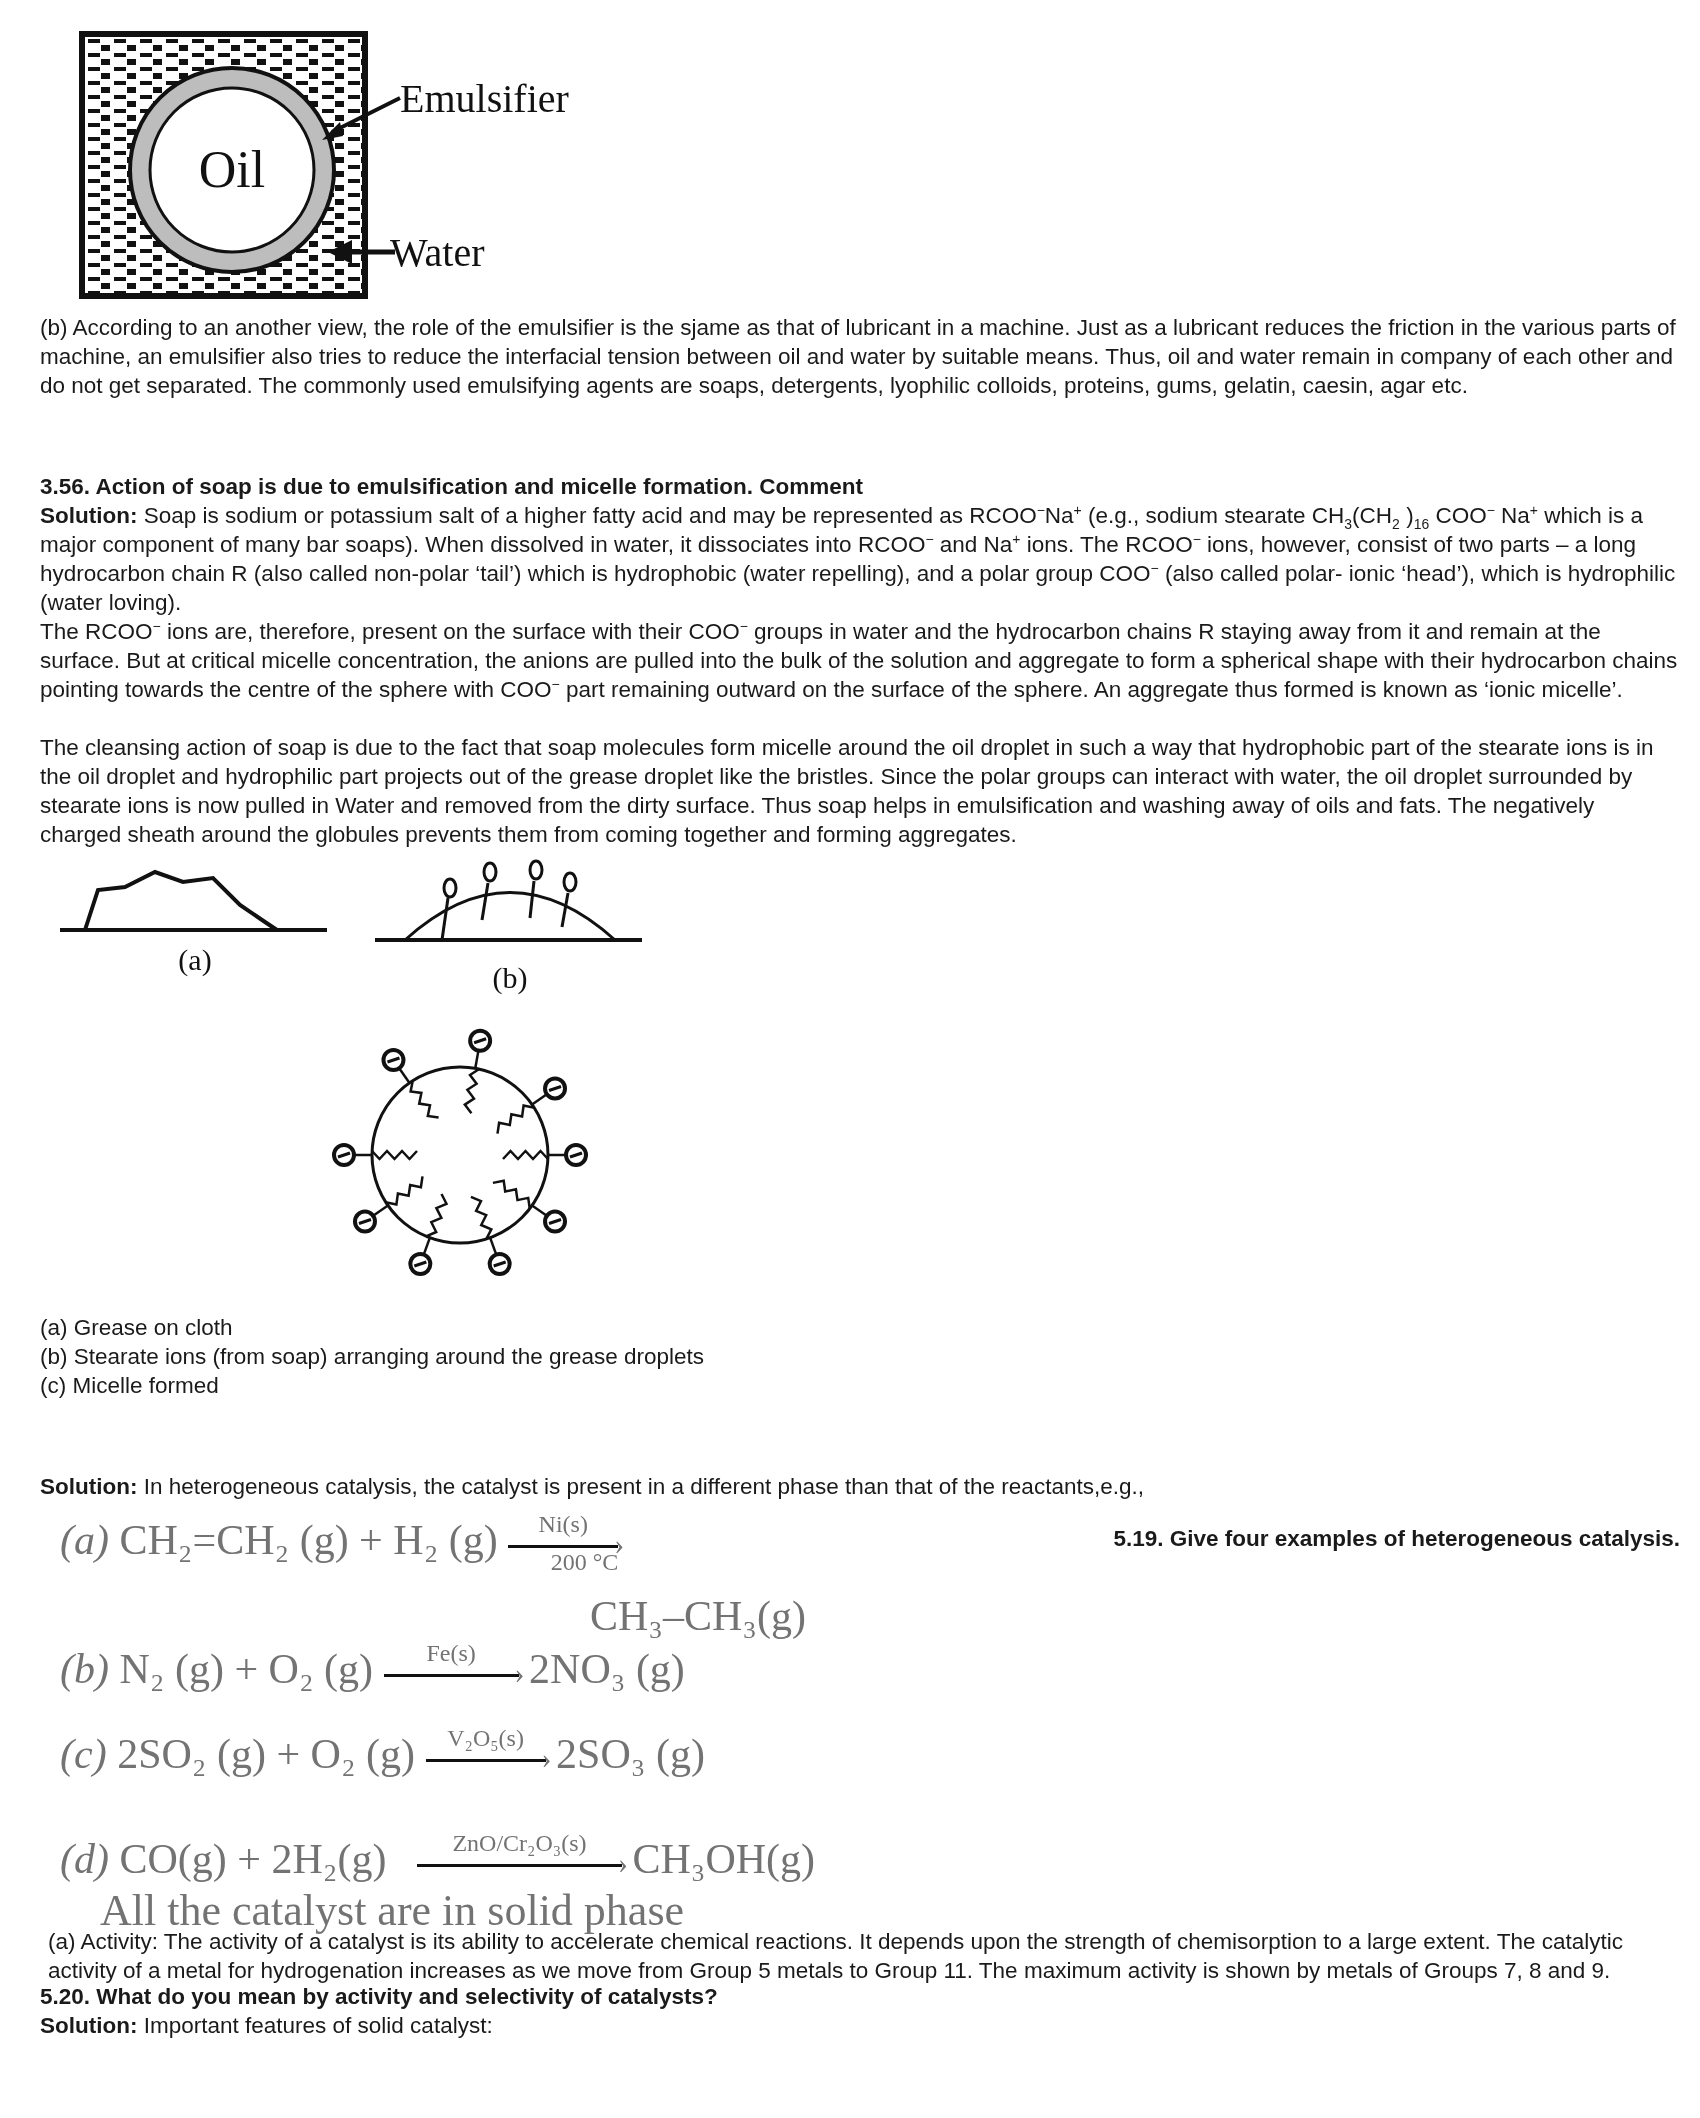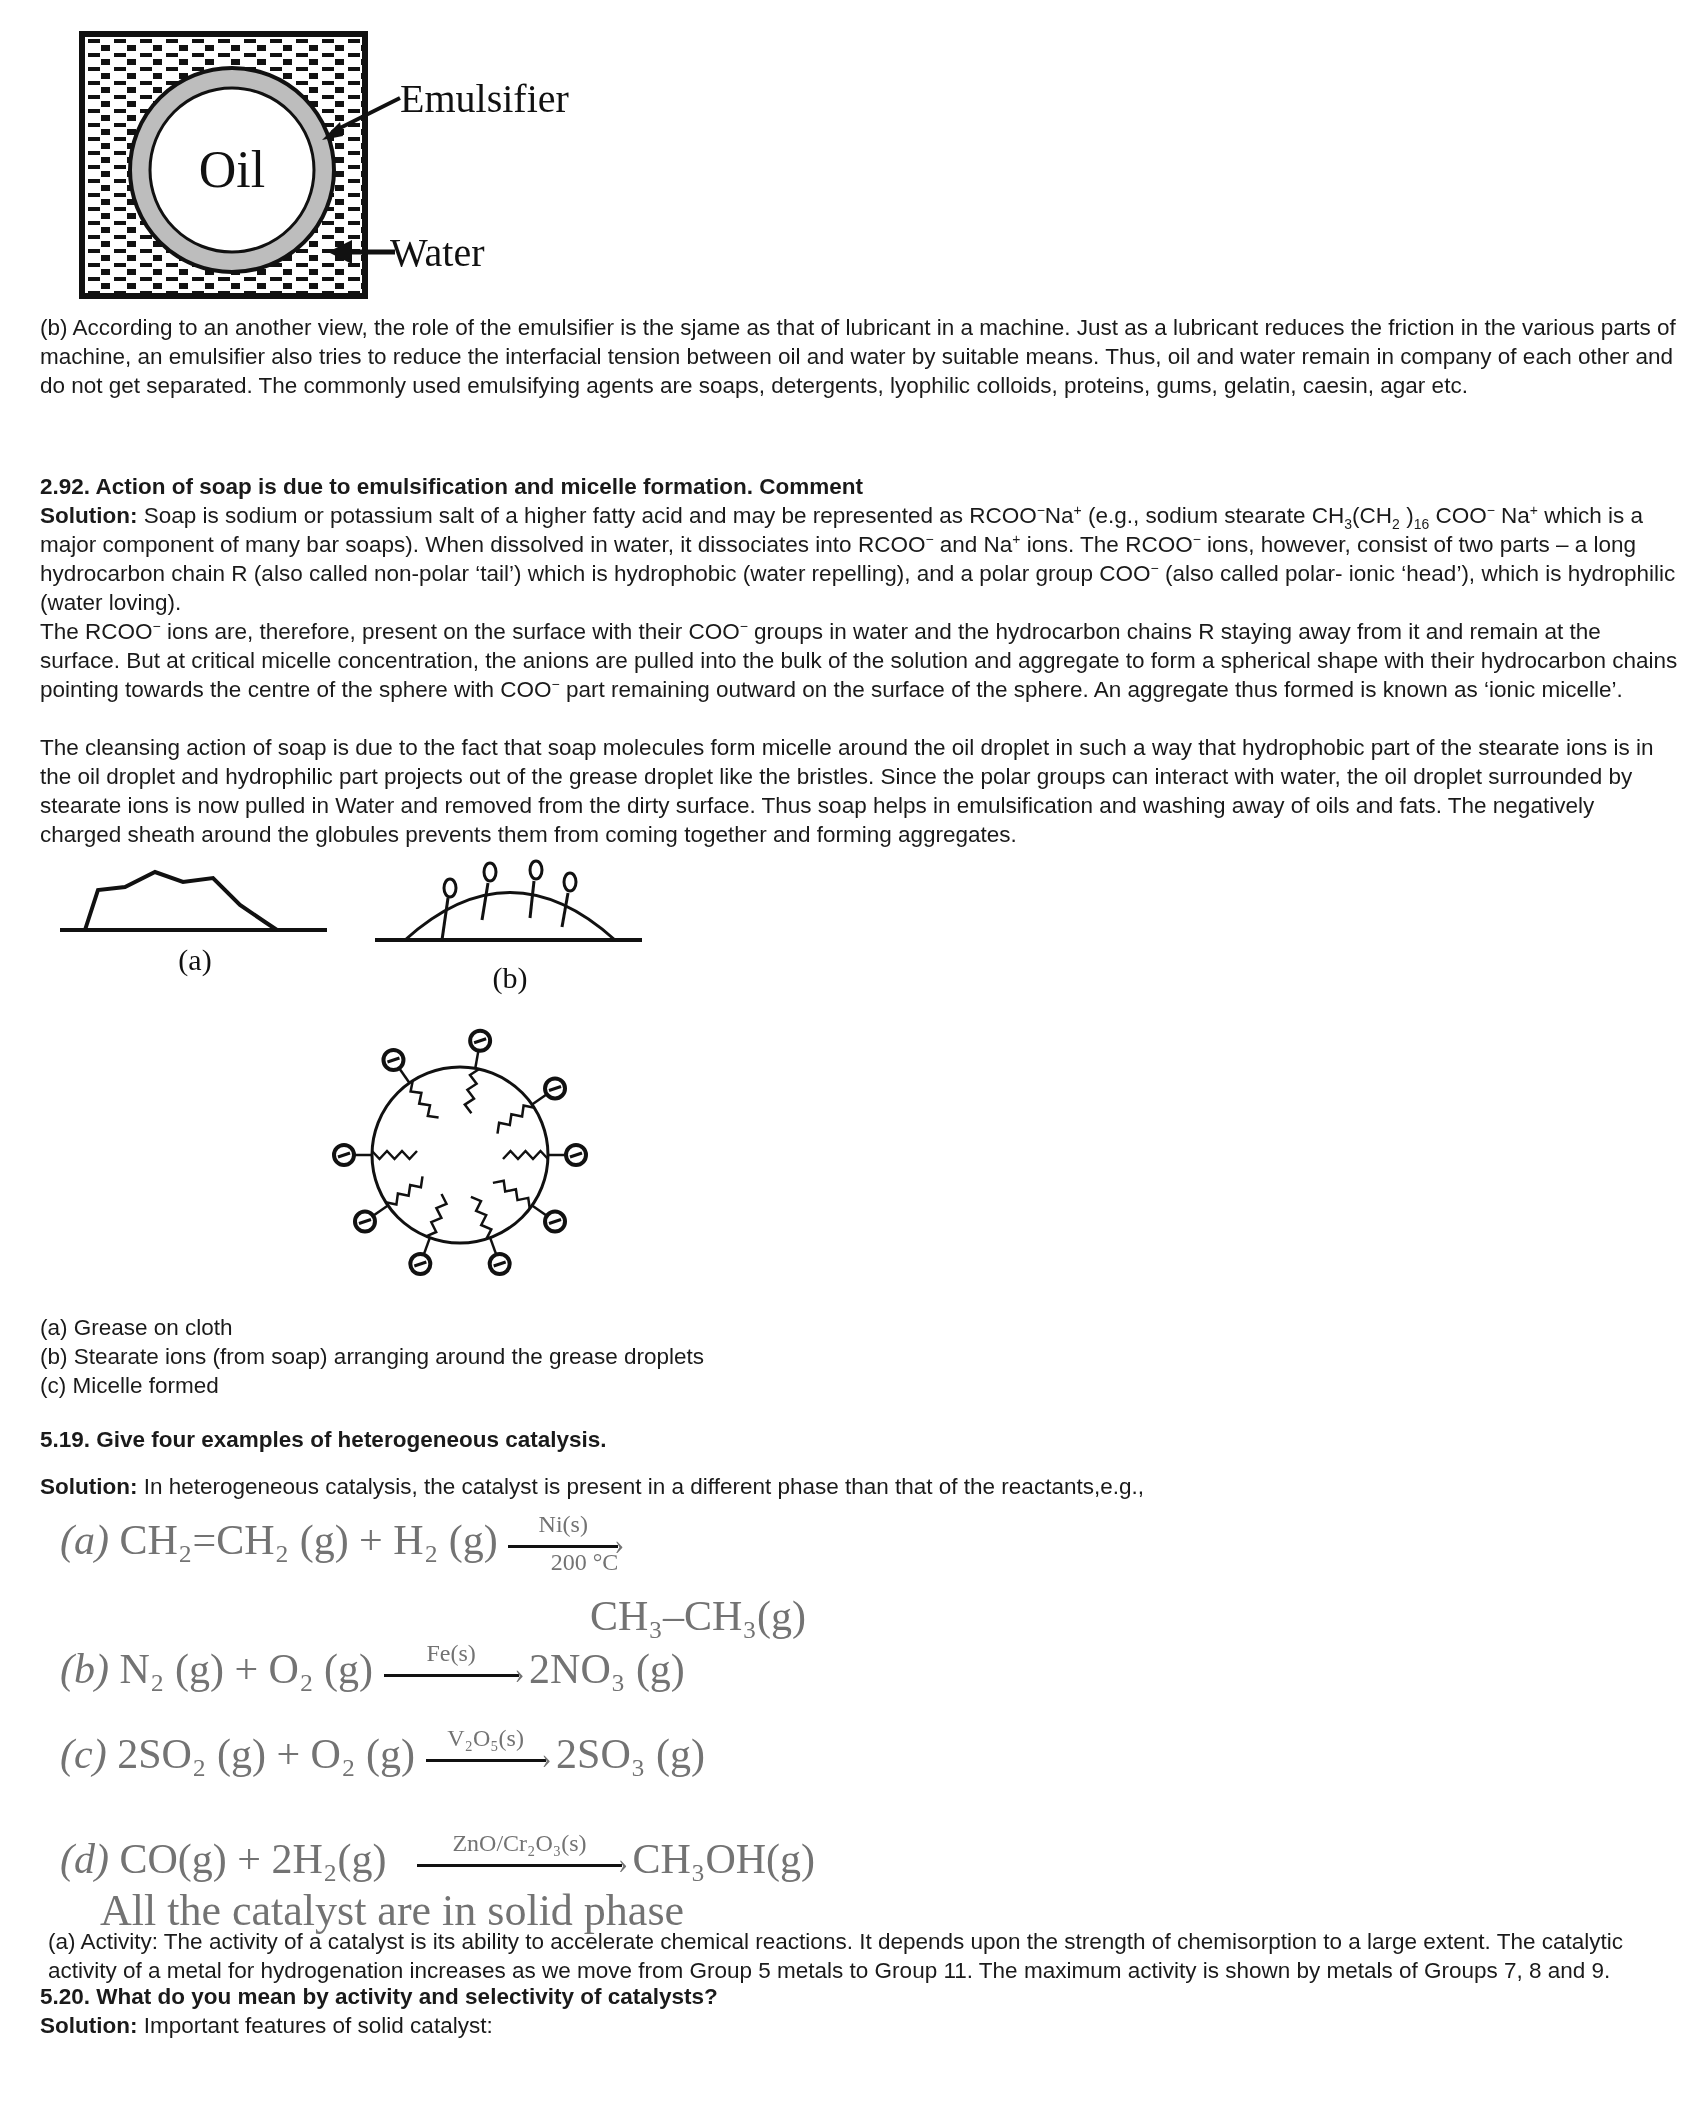--- a/index.html
+++ b/index.html
@@ -38,21 +38,21 @@
   <polygon points="262,120 280,102 283,116" fill="#111"></polygon>
   <text x="340" y="92" font-size="40" fill="#111">Emulsifier</text>
   <line x1="290" y1="232" x2="335" y2="232" stroke="#111" stroke-width="5"></line>
   <polygon points="268,232 292,220 292,244" fill="#111"></polygon>
   <text x="330" y="246" font-size="40" fill="#111">Water</text>
 </svg>
 
 <p class="p" style="top:313px;">(b) According to an another view, the role of the emulsifier is the sjame as that of lubricant in a machine. Just as a lubricant reduces the friction in the various parts of machine, an emulsifier also tries to reduce the interfacial tension between oil and water by suitable means. Thus, oil and water remain in company of each other and do not get separated. The commonly used emulsifying agents are soaps, detergents, lyophilic colloids, proteins, gums, gelatin, caesin, agar etc.</p>
 
 <div>
-  <p class="p h" style="top:472px;">2.92. Action of soap is due to emulsification and micelle formation. Comment</p>
+  <p class="p h" style="top:472px;">3.56. Action of soap is due to emulsification and micelle formation. Comment</p>
   <p class="p" style="top:501px;">
     <b>Solution:</b><span> Soap is sodium or potassium salt of a higher fatty acid and may be represented as RCOO</span><sup>−</sup><span>Na</span><sup>+</sup><span> (e.g., sodium stearate CH</span><sub>3</sub><span>(CH</span><sub>2</sub><span> )</span><sub>16</sub><span> COO</span><sup>−</sup> <span>Na</span><sup>+</sup><span> which is a major component of many bar soaps). When dissolved in water, it dissociates into RCOO</span><sup>−</sup><span> and Na</span><sup>+</sup><span> ions. The RCOO</span><sup>−</sup><span> ions, however, consist of two parts – a long hydrocarbon chain R (also called non-polar ‘tail’) which is hydrophobic (water repelling), and a polar group COO</span><sup>−</sup><span> (also called polar- ionic ‘head’), which is hydrophilic (water loving).</span>
   </p>
   <p class="p" style="top:617px;">
     <span>The RCOO</span><sup>−</sup><span> ions are, therefore, present on the surface with their COO</span><sup>−</sup><span> groups in water and the hydrocarbon chains R staying away from it and remain at the surface. But at critical micelle concentration, the anions are pulled into the bulk of the solution and aggregate to form a spherical shape with their hydrocarbon chains pointing towards the centre of the sphere with COO</span><sup>−</sup><span> part remaining outward on the surface of the sphere. An aggregate thus formed is known as ‘ionic micelle’.</span>
   </p>
   <p class="p" style="top:733px;">The cleansing action of soap is due to the fact that soap molecules form micelle around the oil droplet in such a way that hydrophobic part of the stearate ions is in the oil droplet and hydrophilic part projects out of the grease droplet like the bristles. Since the polar groups can interact with water, the oil droplet surrounded by stearate ions is now pulled in Water and removed from the dirty surface. Thus soap helps in emulsification and washing away of oils and fats. The negatively charged sheath around the globules prevents them from coming together and forming aggregates.</p>
 </div>
 
 <svg style="position:absolute;left:55px;top:860px;" width="290" height="120" viewBox="0 0 290 120">
@@ -141,21 +141,21 @@
     </g>
   </svg>
 
 <div>
   <p class="p" style="top:1313px;">(a) Grease on cloth</p>
   <p class="p" style="top:1342px;">(b) Stearate ions (from soap) arranging around the grease droplets</p>
   <p class="p" style="top:1371px;">(c) Micelle formed</p>
 </div>
 
 <div>
-  <p class="p h" style="top:1425px;">5.19. Give four examples of heterogeneous catalysis.</p>
+  <p class="p h" style="top:1524px;text-align:right;">5.19. Give four examples of heterogeneous catalysis.</p>
   <p class="p" style="top:1472px;">
     <b>Solution:</b><span> In heterogeneous catalysis, the catalyst is present in a different phase than that of the reactants,e.g.,</span>
   </p>
 
   <div class="eq" style="left:60px;top:1516px;">
     <i>(a)</i> <span>CH₂=CH₂ (g) + H₂ (g)</span>
     <span class="arrow" style="width:110px;">
       <span class="above">Ni(s)</span>
       <span class="line"></span><span class="head">›</span>
       <span class="below">200 °C</span>

